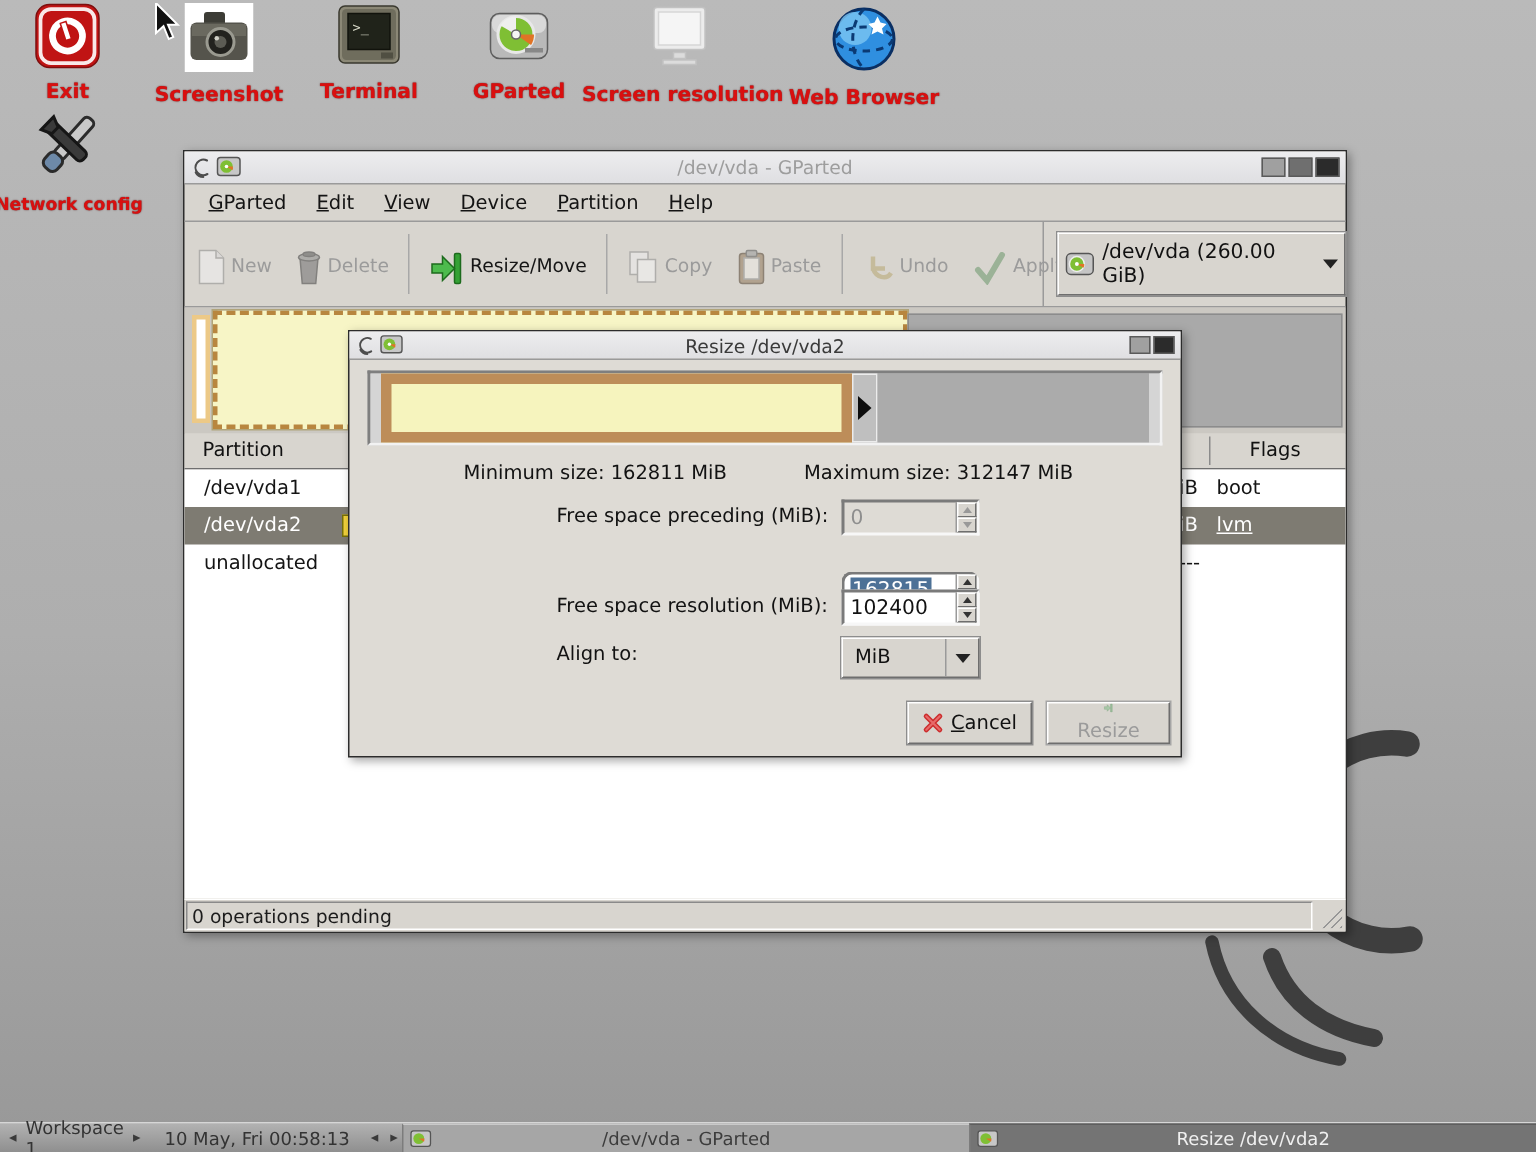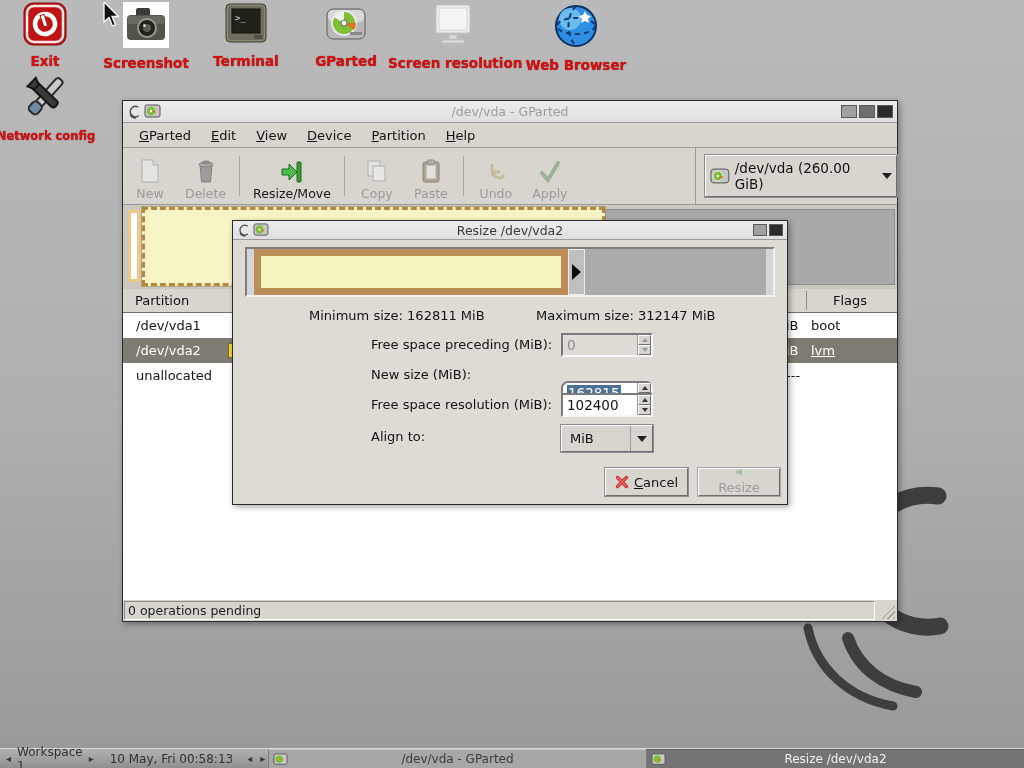--- a/index.html
+++ b/index.html
@@ -37,21 +37,21 @@
   .wbtn { width:16px; height:13px; border:1px solid #5a5a5a; }
   .wbtn.b1 { background:#a0a0a0; } .wbtn.b2 { background:#6f6f6f; } .wbtn.b3 { background:#2b2b2b; }
   
   .menubar { height:25px; display:flex; align-items:center; padding-left:6px;
              border-bottom:1px solid #9a9a9a; font-size:13px; color:#141414; }
   .mi { padding:3px 10px; cursor:default; }
   .mi u { text-decoration:underline; }
   
   .toolbar { height:57px; border-bottom:1px solid #9a9a9a; display:flex;
              align-items:stretch; position:relative; }
-  .tbtn { min-width:54px; padding:4px 8px 3px; display:flex; flex-direction:column;
+  .tbtn { min-width:54px; padding:4px 8px 3px; display:flex; flex-direction:row;
           align-items:center; justify-content:flex-end; gap:3px; }
   .tbtn .ic { height:26px; display:flex; align-items:flex-end; }
   .tbtn .lb { font-size:12.5px; color:#161616; white-space:nowrap; }
   .tbtn.dis .lb { color:#9b9b9b; }
   .tbtn.dis .ic { opacity:.55; filter:saturate(.5); }
   .tsep { width:1px; background:#a8a8a8; margin:8px 5px; }
   .devzone { position:absolute; right:0; top:0; bottom:0; width:202px;
              border-left:1px solid #9a9a9a; display:flex; align-items:center;
              justify-content:flex-end; }
   .devcombo { width:192px; height:42px; background:#d8d5cf;
@@ -446,21 +446,20 @@
     <span class="spin-btns dis">
       <div>
           <span class="tri-up"></span>
         </div>
       <div>
           <span class="tri-dn"></span>
         </div>
     </span>
   </div>
 
-  <span class="frm-label" style="top:142px;">New size (MiB):</span>
   <div class="spin" style="top:160px;border-radius:7px;">
     <span class="selval">162815</span>
     <span class="spin-btns">
       <div>
           <span class="tri-up"></span>
         </div>
       <div>
           <span class="tri-dn"></span>
         </div>
     </span>

